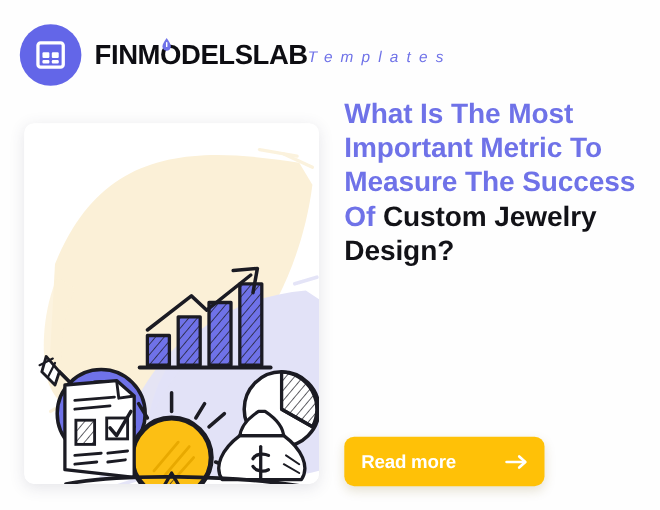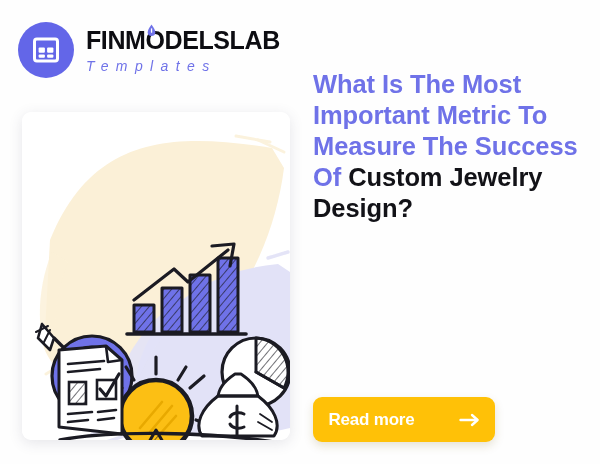--- a/index.html
+++ b/index.html
@@ -38,21 +38,21 @@
     border-radius: 50%;
     background: #6366e8;
     display: flex;
     align-items: center;
     justify-content: center;
     flex: none;
   }
   #brand-mark svg { display: block; }
   #brand-text {
     display: flex;
-    flex-direction: column;
+    flex-direction: row;
     justify-content: center;
     line-height: 1;
   }
   #brand-name {
     font-size: 25px;
     font-weight: 700;
     letter-spacing: -0.4px;
     color: #0d0d12;
     white-space: nowrap;
     position: relative;
@@ -86,21 +86,21 @@
     border-radius: 9px;
     box-shadow: 0 3px 14px rgba(60, 60, 90, 0.13);
     overflow: hidden;
   }
   #illustration-card svg { display: block; }
 
   
   #headline {
     position: absolute;
     left: 313px;
-    top: 52px;
+    top: 72px;
     width: 272px;
     font-size: 25.5px;
     font-weight: 700;
     line-height: 31px;
     letter-spacing: -0.1px;
   }
   #headline-prefix { color: #6f72e8; display: inline; }
   #headline-topic  { color: #121217; display: inline; }
 
   

